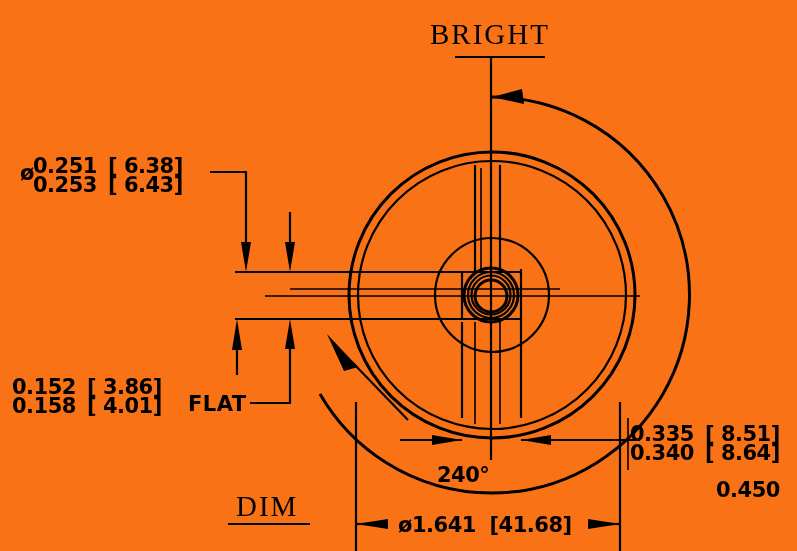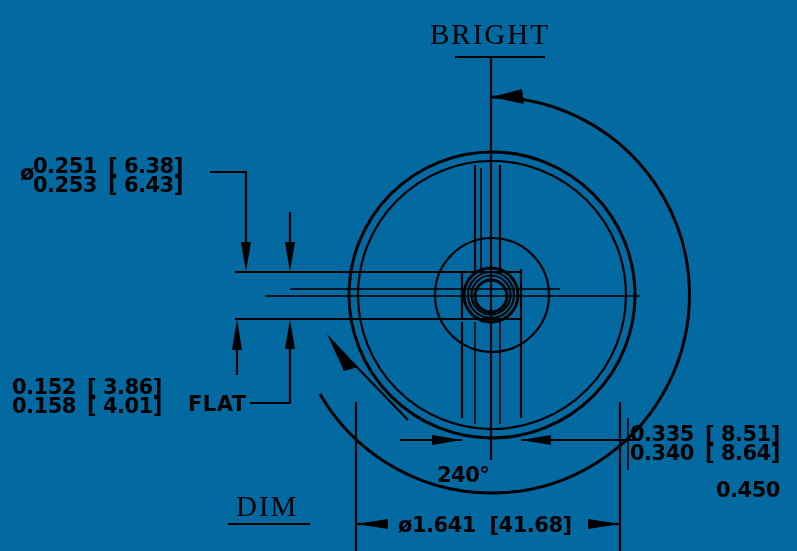--- a/index.html
+++ b/index.html
@@ -7,21 +7,21 @@
     padding: 0;
     background: #ffffff;
   }
   body {
     font-family: "Liberation Sans", sans-serif;
   }
   #drawing-root {
     position: relative;
     width: 797px;
     height: 551px;
-    background: #0369a1;
+    background: #f97316;
     overflow: hidden;
   }
   #drawing-svg {
     position: absolute;
     top: 0;
     left: 0;
     width: 797px;
     height: 551px;
   }
   .dim-text {

